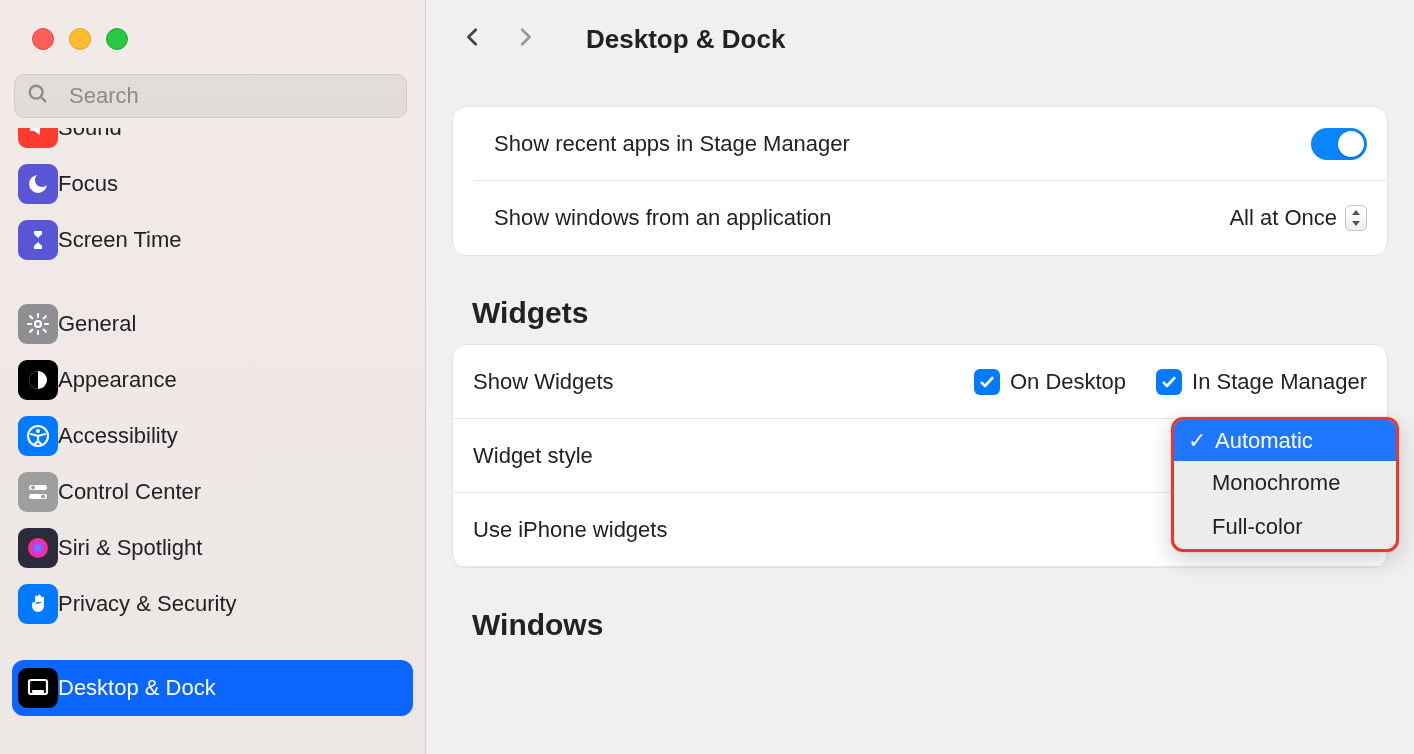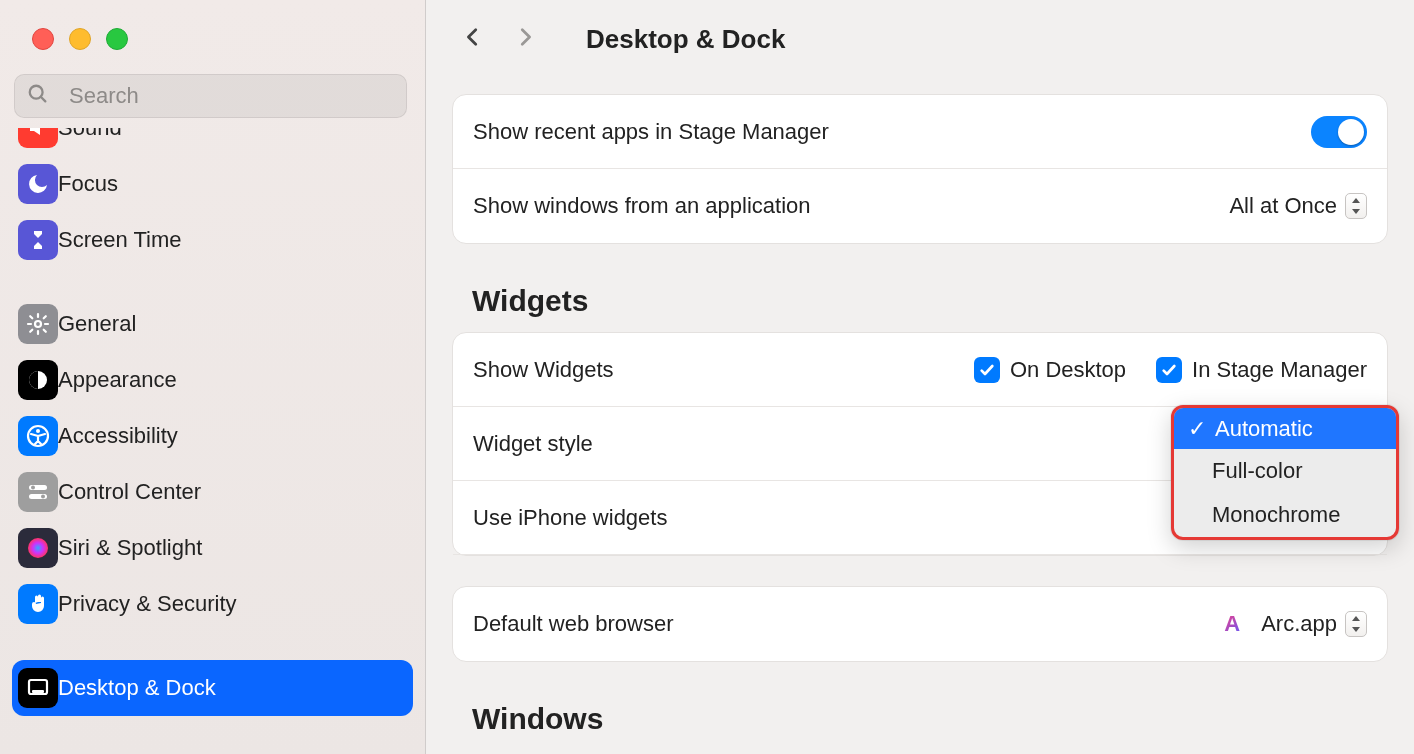--- a/index.html
+++ b/index.html
@@ -217,21 +217,21 @@
     border-right: 3px solid #e53935;
     margin: -3px -3px 0 -3px;
     border-radius: 12px 12px 0 0;
     padding-left: 41px;
   }
   .dropdown-item.selected .check { position:absolute; left:14px; color:#fff; }
   .dropdown-item .check { display:none; }
   .dropdown-item.selected .check { display:block; }
 
   
-  .panel-top { margin-top: 16px; position: relative; }
+  .panel-top { margin-top: 28px; position: relative; padding-left: 21px; }
 
   .arc-glyph {
     font-weight:800;
     background: linear-gradient(135deg,#ff3b7b,#5b5bff);
     -webkit-background-clip: text; background-clip:text; color: transparent;
   }
 
   .widget-panel { position: relative; }
 
 </style>
@@ -423,37 +423,25 @@
         <span>Use iPhone widgets</span>
         <span></span>
       </div>
 
       <div class="dropdown">
         <div class="dropdown-item selected">
           <span class="check">✓</span>
           <span>Automatic</span>
         </div>
         <div class="dropdown-item">
+          <span>Monochrome</span>
+        </div>
+        <div class="dropdown-item">
           <span>Full-color</span>
         </div>
-        <div class="dropdown-item">
-          <span>Monochrome</span>
-        </div>
       </div>
     </div>
 
-    <div class="panel" style="margin-top:30px">
-      <div class="row">
-        <span>Default web browser</span>
-        <div class="select">
-          <span class="browser-icon">
-              <span class="arc-glyph">A</span>
-            </span>
-          <span>Arc.app</span>
-          <span class="stepper"></span>
-        </div>
-      </div>
-    </div>
 
     <div class="section-header">Windows</div>
 
   </div>
 </div>
 
 </body></html>

